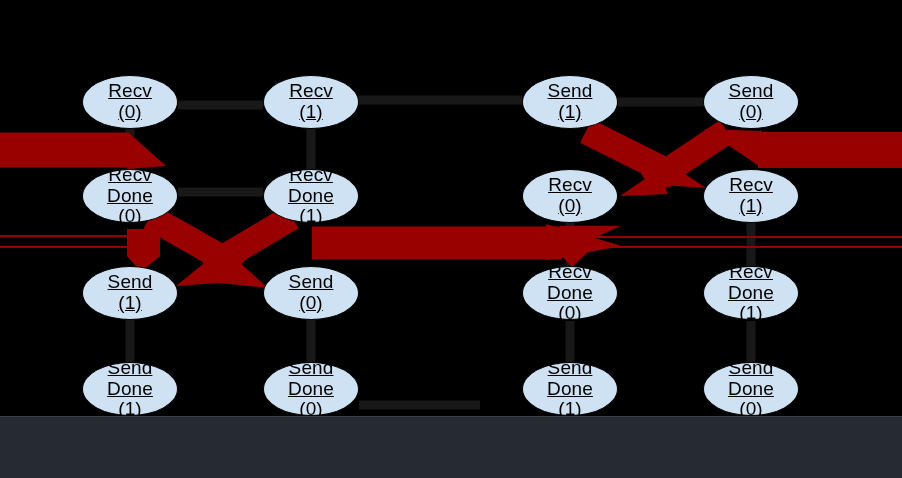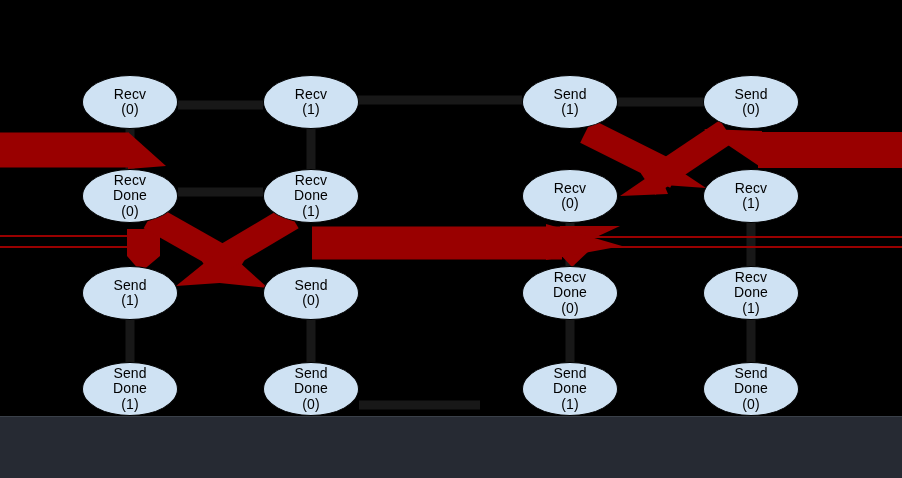--- a/index.html
+++ b/index.html
@@ -11,24 +11,25 @@
   }
   #edges-svg{position:absolute;left:0;top:0;z-index:0;}
   .node{
     position:absolute;
     width:96px;height:54px;
     border-radius:50%;
     border:1.5px solid #000;
     box-sizing:border-box;
     display:flex;flex-direction:column;
     align-items:center;justify-content:center;
-    font-size:14px;line-height:1.08;
+    font-size:19px;line-height:1.08;
     color:#000;
     z-index:1;
     letter-spacing:0.1px;
+    text-decoration:underline;
   }
   .node span{display:block;}
   #bottom-bar{
     position:absolute;left:0;bottom:0;
     width:902px;height:62px;
     z-index:2;
     border-top:1px solid #3a4049;
     box-sizing:border-box;
   }
 </style>

